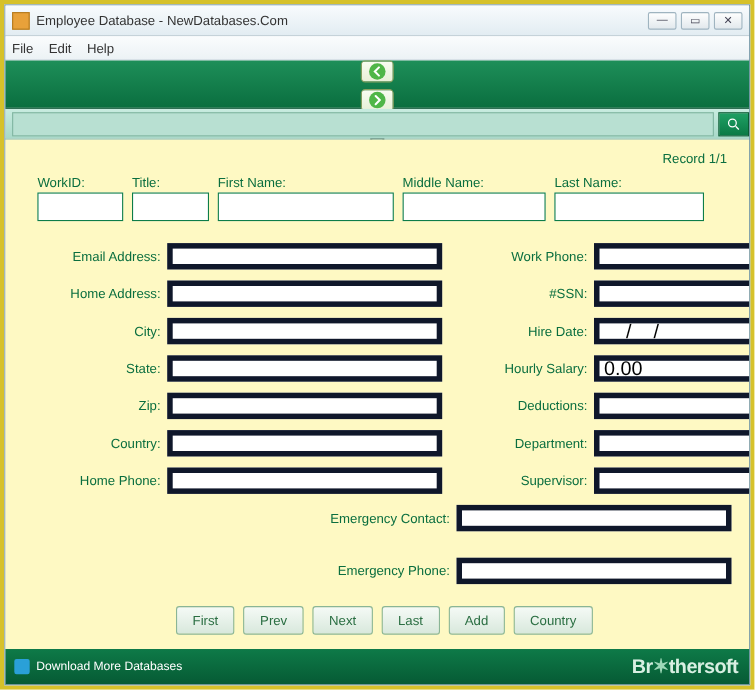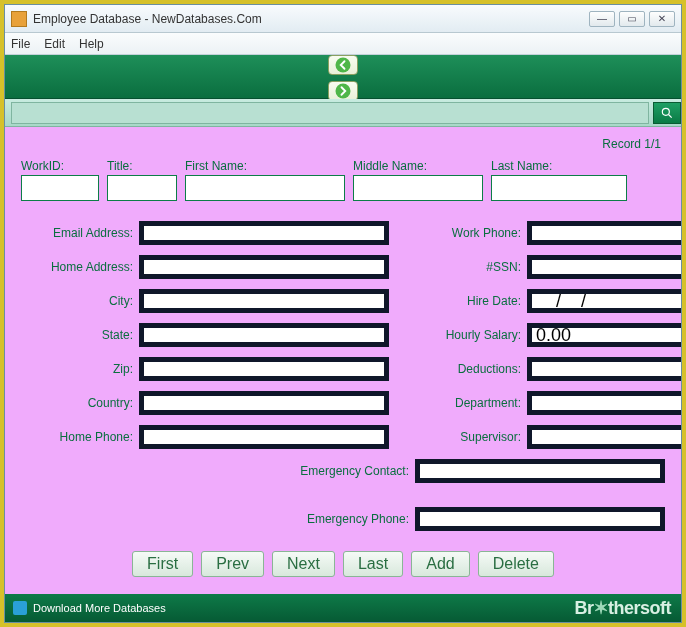--- a/index.html
+++ b/index.html
@@ -17,39 +17,39 @@
 .navbtn { width: 30px; height: 30px; background: linear-gradient(#f8fcf0,#e8f0d8); border: 1px solid #8aa060; border-radius: 4px; display: flex; align-items: center; justify-content: center; cursor: pointer; }
 .navbtn svg { width: 18px; height: 18px; }
 .toolbar .spacer { flex: 1; }
 .tool-icon { width: 26px; height: 26px; display: flex; align-items: center; justify-content: center; margin: 0 2px; cursor: pointer; }
 .options-btn { height: 28px; padding: 0 10px; background: linear-gradient(#1fa064,#0a7a45); border: 1px solid #0a5c33; color: #fff; font-size: 12px; display: flex; align-items: center; gap: 8px; cursor: pointer; border-radius: 2px; }
 .options-btn .tri { width: 0; height: 0; border-left: 5px solid transparent; border-right: 5px solid transparent; border-top: 6px solid #fff; }
 .searchbar { height: 28px; background: linear-gradient(#c8ece0,#a8d8c8); border-bottom: 1px solid #7fb5a0; display: flex; align-items: center; padding-left: 6px; }
 .searchbar .field { flex: 1; height: 22px; background: #b8e0d2; border: 1px solid #7fb5a0; }
 .searchbar .go { width: 28px; height: 22px; background: linear-gradient(#1fa064,#0a7a45); border: 1px solid #0a5c33; display: flex; align-items: center; justify-content: center; margin-left: 4px; cursor: pointer; }
 .searchbar .go svg { width: 14px; height: 14px; }
-.content { flex: 1; background: #f0abfc; position: relative; overflow: hidden; padding: 6px 12px 0 12px; }
+.content { flex: 1; background: #fef9c3; position: relative; overflow: hidden; padding: 6px 12px 0 25px; }
 .record-status { text-align: right; font-size: 12px; color: #0a6e3f; padding: 4px 8px 8px 0; }
 .row-top { display: flex; gap: 8px; margin: 0 4px 20px 4px; }
 .top-col { display: flex; flex-direction: column; }
 .top-col label { font-size: 12px; color: #0a6e3f; margin-bottom: 2px; }
 .top-col input { height: 26px; border: 1px solid #0d7d48; background: #fff; padding: 0 4px; font-size: 12px; }
 .w1 { width: 78px; } .w2 { width: 70px; } .w3 { width: 160px; } .w4 { width: 130px; } .w5 { width: 136px; }
 .columns { display: flex; gap: 20px; margin: 0 4px; }
 .col { flex: 1; display: flex; flex-direction: column; gap: 10px; }
 .field-row { display: flex; align-items: center; }
 .field-row label { font-size: 12px; color: #0a6e3f; text-align: right; padding-right: 6px; }
 .col.left .field-row label { width: 118px; }
 .col.right .field-row label { width: 118px; }
 .field-row input { flex: 1; height: 24px; border: 5px solid #0f172a; background: #fff; padding: 0 4px; font-size: 18px; }
 .bottom-fields { margin: 10px 4px 0 4px; display: flex; flex-direction: column; gap: 24px; }
 .bottom-fields .field-row label { width: 420px; }
 .nav-row { display: flex; justify-content: center; gap: 8px; margin: 20px 0 10px 0; }
-.nav-row button { height: 26px; padding: 0 14px; background: linear-gradient(#f5faf6,#d8e8dc); border: 1px solid #8ab596; color: #2a6e42; font-size: 16px; border-radius: 3px; cursor: pointer; }
-.footer { height: 28px; background: linear-gradient(#0e7a48,#065a34); color: #fff; font-size: 11px; display: flex; align-items: center; padding: 0 8px; position: relative; }
+.nav-row button { height: 26px; padding: 0 14px; background: linear-gradient(#f5faf6,#d8e8dc); border: 1px solid #8ab596; color: #2a6e42; font-size: 12px; border-radius: 3px; cursor: pointer; }
+.footer { height: 16px; background: linear-gradient(#0e7a48,#065a34); color: #fff; font-size: 11px; display: flex; align-items: center; padding: 16px 8px; position: relative; }
 .footer .dl-icon { width: 14px; height: 14px; background: #2aa0d8; border-radius: 2px; margin-right: 6px; }
 .footer .brand { position: absolute; right: 10px; font-size: 18px; color: #d8efe2; font-weight: bold; letter-spacing: -0.5px; }
 .footer .brand .star { color: #9ed8b8; }
 </style>
 </head>
 <body>
 
 <div class="outer">
 <div class="window">
   <div class="titlebar">
@@ -220,21 +220,21 @@
             <input value="" style="">
           </div>
     </div>
 
     <div class="nav-row">
       <button>First</button>
       <button>Prev</button>
       <button>Next</button>
       <button>Last</button>
       <button>Add</button>
-      <button>Delete</button>
+      <button>Country</button>
     </div>
   </div>
 
   <div class="footer">
     <div class="dl-icon"></div>
     <span>Download More Databases</span>
     <span class="brand">
       <span>Br</span><span class="star">✶</span><span>thersoft</span>
     </span>
   </div>

